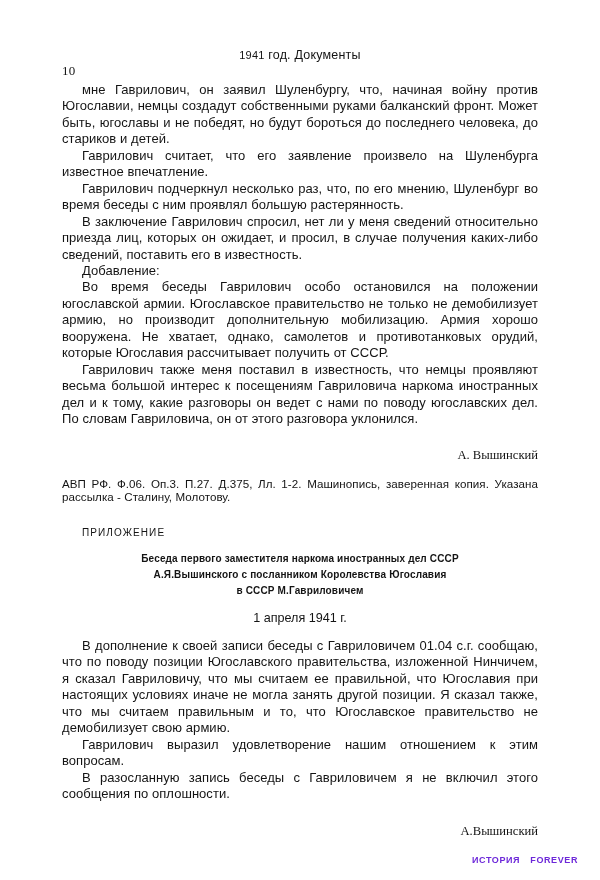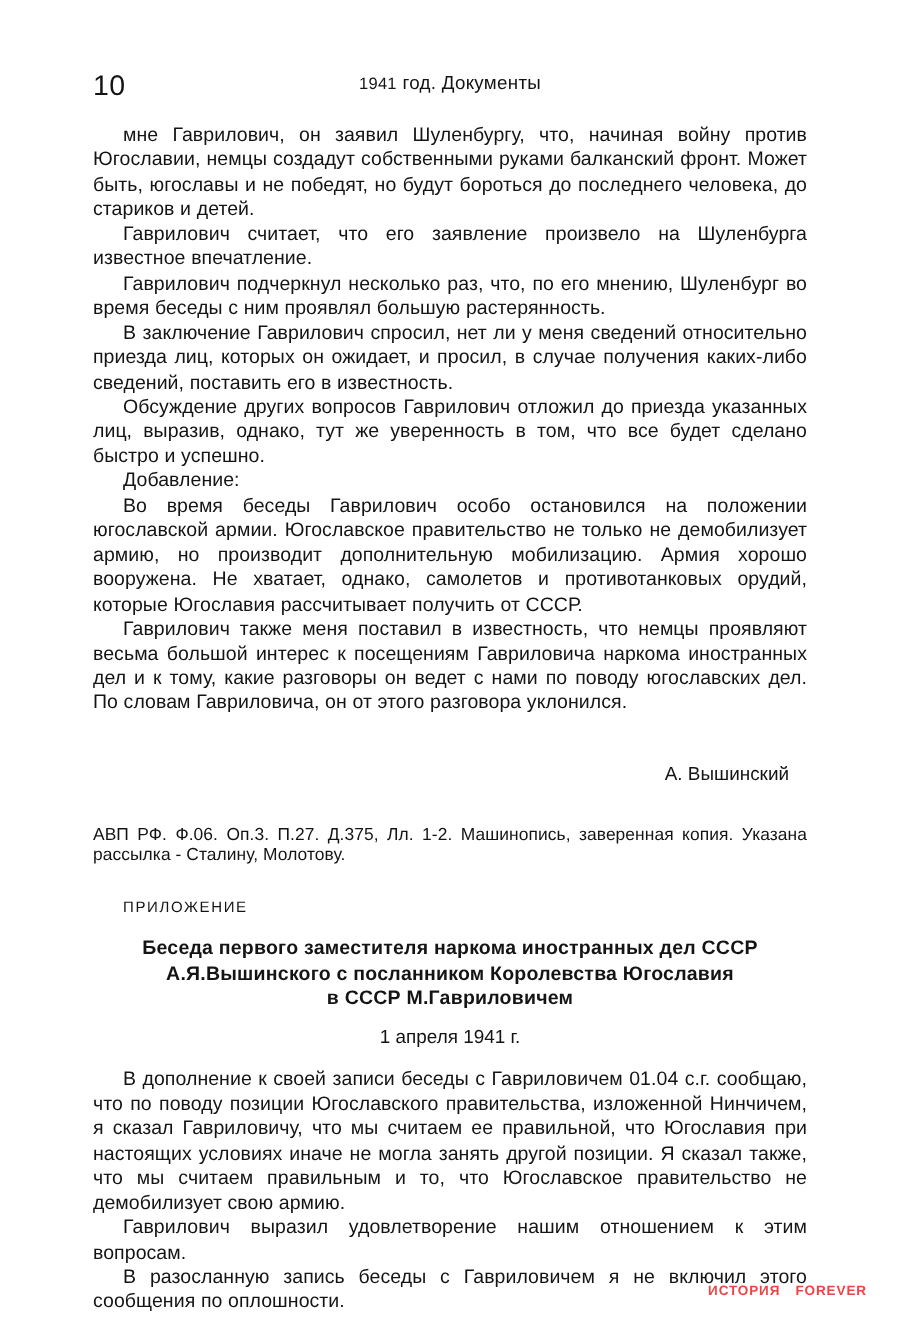--- a/index.html
+++ b/index.html
@@ -22,23 +22,24 @@
   .runhead {
     position: absolute;
     top: 47px;
     left: 62px;
     right: 62px;
     height: 18px;
   }
   .runhead .folio {
     position: absolute;
     left: 0;
-    top: 0;
-    font-size: 19px;
+    top: 16px;
+    font-size: 13px;
     letter-spacing: 0.2px;
+    font-family: Liberation Serif, serif;
   }
   .runhead .title {
     position: absolute;
     left: 0;
     right: 0;
     top: 1px;
     text-align: center;
     font-size: 12.5px;
     letter-spacing: 0.2px;
   }
@@ -60,24 +61,25 @@
     font-size: 13px;
     line-height: 16.45px;
     text-align: justify;
     text-justify: inter-word;
     text-indent: 20px;
     letter-spacing: 0.04px;
     word-spacing: 0.1px;
   }
 
   .sig {
-    margin: 12px;
+    margin: 0;
     font-size: 12.6px;
     line-height: 16.45px;
     text-align: right;
+    font-family: Liberation Serif, serif;
   }
 
   .cite {
     margin: 0;
     font-size: 11.6px;
     line-height: 13px;
     text-align: justify;
     letter-spacing: 0.05px;
   }
 
@@ -86,21 +88,21 @@
     font-size: 10px;
     line-height: 16px;
     letter-spacing: 1.1px;
     padding-left: 20px;
   }
 
   .doctitle {
     margin: 0;
     text-align: center;
     font-weight: bold;
-    font-size: 13px;
+    font-size: 10px;
     line-height: 16.2px;
     letter-spacing: 0.15px;
   }
 
   .dateline {
     margin: 0;
     font-size: 12.6px;
     line-height: 16.45px;
     text-align: center;
   }
@@ -139,21 +141,20 @@
     <span class="folio">10</span>
     <span class="title"><span class="year">1941</span> <span>год. Документы</span></span>
   </div>
 
   <div class="col">
 
     <p class="body">мне Гаврилович, он заявил Шуленбургу, что, начиная войну против Югославии, немцы создадут собственными руками балканский фронт. Может быть, югославы и не победят, но будут бороться до последнего человека, до стариков и детей.</p>
     <p class="body">Гаврилович считает, что его заявление произвело на Шуленбурга известное впечатление.</p>
     <p class="body">Гаврилович подчеркнул несколько раз, что, по его мнению, Шуленбург во время беседы с ним проявлял большую растерянность.</p>
     <p class="body">В заключение Гаврилович спросил, нет ли у меня сведений относительно приезда лиц, которых он ожидает, и просил, в случае получения каких-либо сведений, поставить его в известность.</p>
-    <p class="body">Обсуждение других вопросов Гаврилович отложил до приезда указанных лиц, выразив, однако, тут же уверенность в том, что все будет сделано быстро и успешно.</p>
     <p class="body">Добавление:</p>
     <p class="body">Во время беседы Гаврилович особо остановился на положении югославской армии. Югославское правительство не только не демобилизует армию, но производит дополнительную мобилизацию. Армия хорошо вооружена. Не хватает, однако, самолетов и противотанковых орудий, которые Югославия рассчитывает получить от СССР.</p>
     <p class="body">Гаврилович также меня поставил в известность, что немцы проявляют весьма большой интерес к посещениям Гавриловича наркома иностранных дел и к тому, какие разговоры он ведет с нами по поводу югославских дел. По словам Гавриловича, он от этого разговора уклонился.</p>
 
     <div class="gap-19"></div>
     <p class="sig">А. Вышинский</p>
 
     <div class="gap-14"></div>
     <p class="cite">АВП РФ. Ф.06. Оп.3. П.27. Д.375, Лл. 1-2. Машинопись, заверенная копия. Указана рассылка - Сталину,  Молотову.</p>
 
@@ -173,18 +174,18 @@
     <p class="body">Гаврилович выразил удовлетворение нашим отношением к этим вопросам.</p>
     <p class="body">В разосланную запись беседы с Гавриловичем я не включил этого сообщения по оплошности.</p>
 
     <div class="gap-20"></div>
     <p class="sig">А.Вышинский</p>
 
     <div class="gap-16"></div>
 
   </div>
 
-  <div class="watermark" style="color: #ef4444;">
+  <div class="watermark" style="color: #6d28d9;">
     <span class="wm-ru">история</span>
     <span class="wm-en" style="margin-left: 6px;">forever</span>
   </div>
 
 </div>
 
 </body></html>

